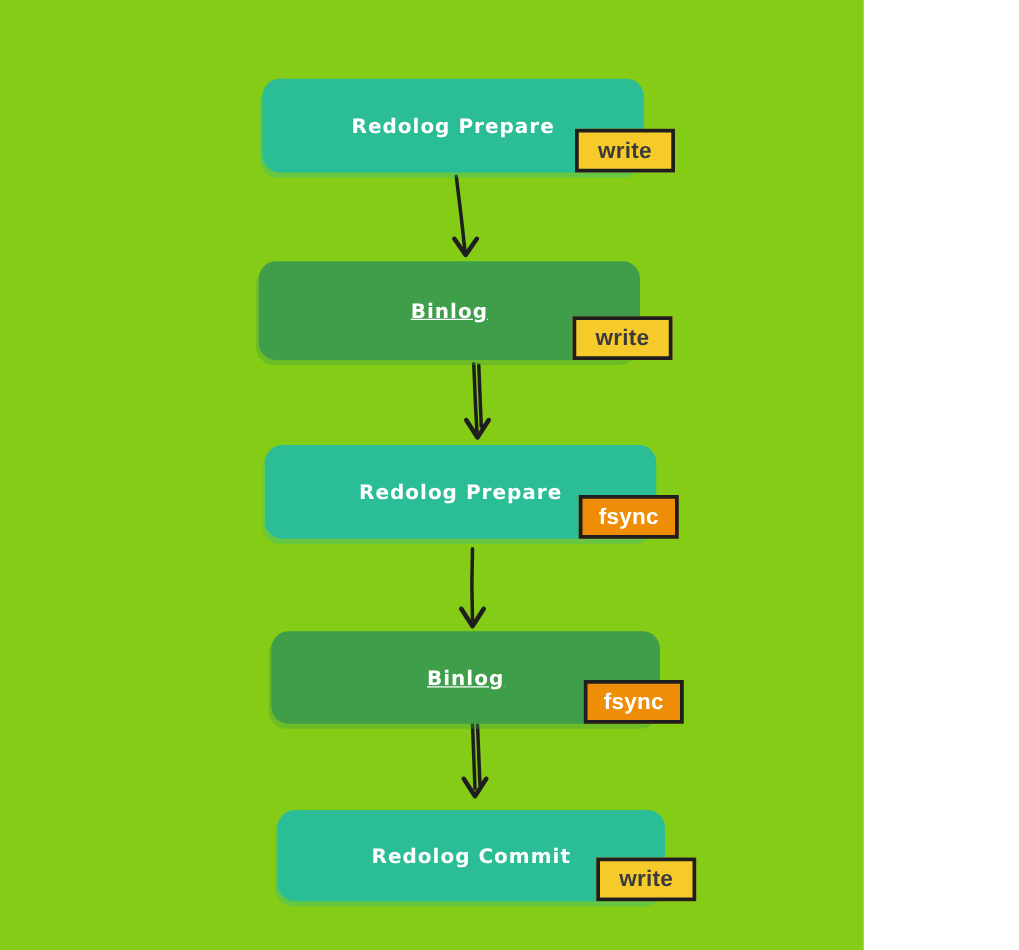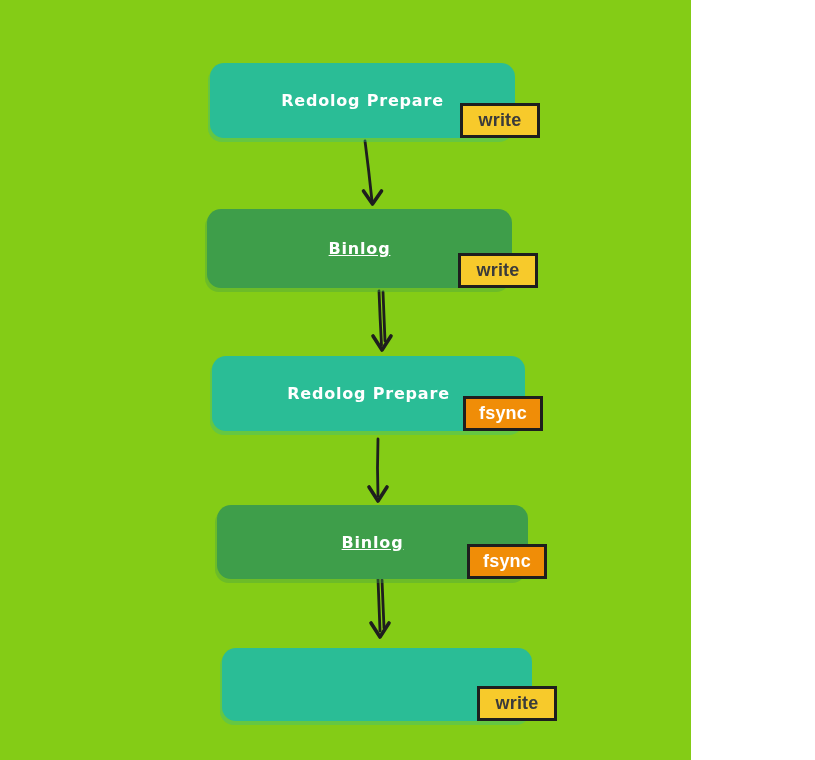--- a/index.html
+++ b/index.html
@@ -98,18 +98,19 @@
   </div>
 
   <div class="node n3 green">
     <span>Binlog</span>
     <div class="badge b3 orange">
       <span>fsync</span>
     </div>
   </div>
 
   <div class="node n4 teal">
+    <span>Redolog Commit</span>
     <div class="badge b4 yellow">
       <span>write</span>
     </div>
   </div>
 
 </div>
 
 </body></html>

